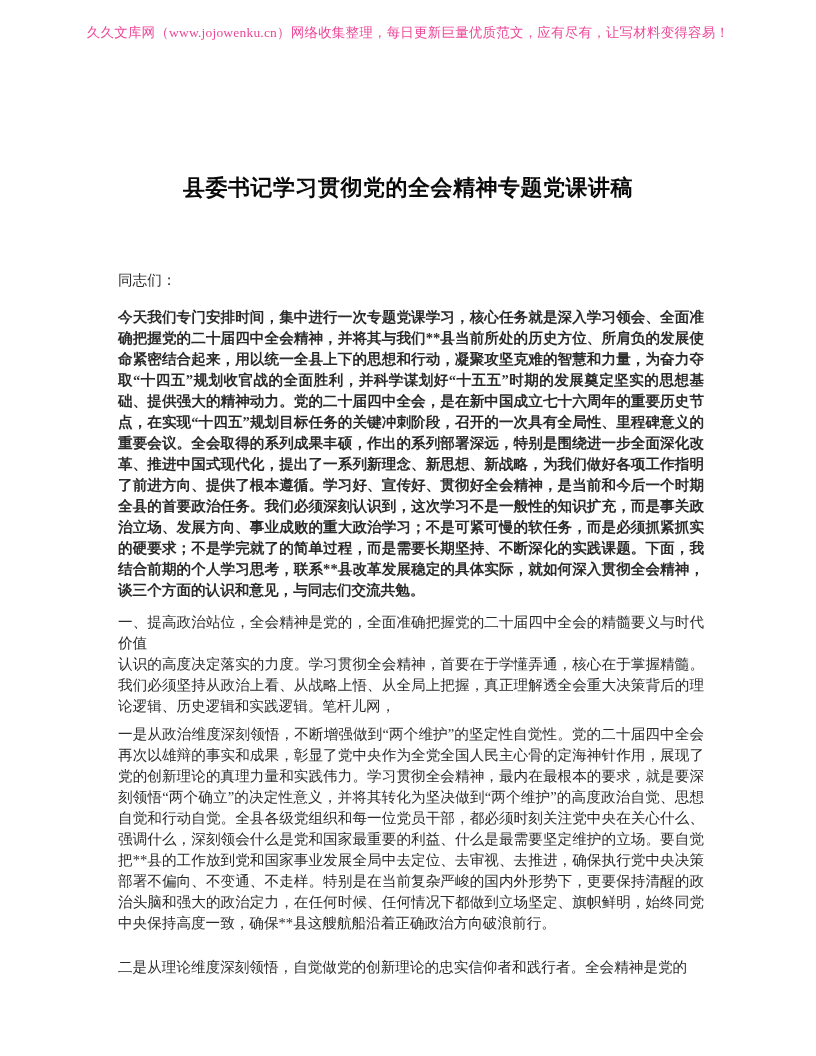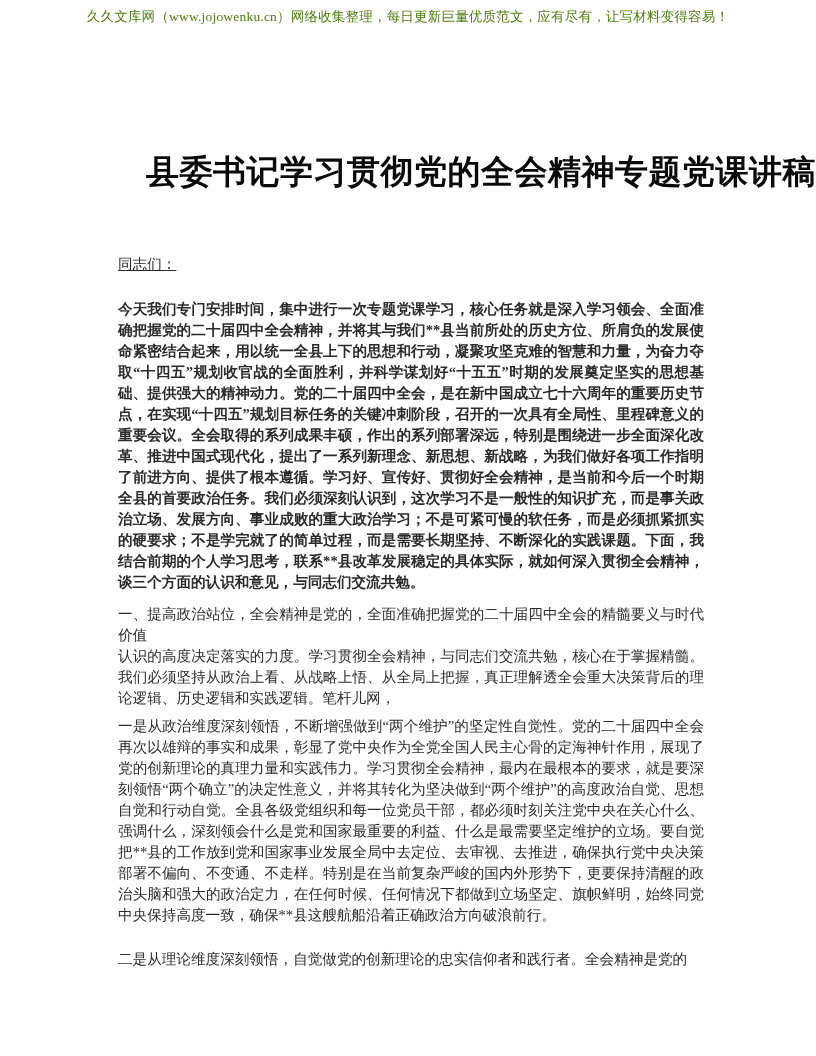--- a/index.html
+++ b/index.html
@@ -9,51 +9,51 @@
   }
   .page {
     position: relative;
     width: 816px;
     height: 1056px;
     background: #ffffff;
     overflow: hidden;
     font-family: "Liberation Serif", serif;
   }
   .watermark {
-    padding-top: 8px;
+    padding-top: 24px;
     height: 18px;
     text-align: center;
     font-size: 13.5px;
     line-height: 17px;
-    color: #4d7c0f;
+    color: #ec4899;
     letter-spacing: 0.2px;
     white-space: nowrap;
   }
   .doc-title {
     margin: 126px 0 0 0;
-    text-align: right;
-    font-size: 33px;
+    text-align: center;
+    font-size: 22px;
     line-height: 40px;
     font-weight: 700;
     color: #0a0a0a;
     font-family: "Liberation Sans", sans-serif;
     letter-spacing: 0.5px;
   }
   .content {
     margin: 62px 112px 0 118px;
     font-size: 14.6px;
     line-height: 21px;
     color: #2b2b2b;
     text-align: justify;
     text-justify: inter-ideograph;
   }
   .content p {
     margin: 0 0 7px 0;
   }
-  p.salutation      { margin-bottom: 24px; text-decoration: underline; }
+  p.salutation      { margin-bottom: 16px; }
   p.intro           { margin-bottom: 11px; font-weight: bold; }
   p.section-heading { margin-bottom: 0; }
   p.section-lead    { margin-bottom: 7px; }
   p.point-1         { margin-bottom: 24px; }
   p.point-2         { margin-bottom: 0; font-family: Liberation Mono, monospace; }
 </style>
 </head>
 <body>
 
 <div class="page">
@@ -63,21 +63,21 @@
   <h1 class="doc-title">县委书记学习贯彻党的全会精神专题党课讲稿</h1>
 
   <div class="content">
 
     <p class="salutation">同志们：</p>
 
     <p class="intro">今天我们专门安排时间，集中进行一次专题党课学习，核心任务就是深入学习领会、全面准确把握党的二十届四中全会精神，并将其与我们**县当前所处的历史方位、所肩负的发展使命紧密结合起来，用以统一全县上下的思想和行动，凝聚攻坚克难的智慧和力量，为奋力夺取“十四五”规划收官战的全面胜利，并科学谋划好“十五五”时期的发展奠定坚实的思想基础、提供强大的精神动力。党的二十届四中全会，是在新中国成立七十六周年的重要历史节点，在实现“十四五”规划目标任务的关键冲刺阶段，召开的一次具有全局性、里程碑意义的重要会议。全会取得的系列成果丰硕，作出的系列部署深远，特别是围绕进一步全面深化改革、推进中国式现代化，提出了一系列新理念、新思想、新战略，为我们做好各项工作指明了前进方向、提供了根本遵循。学习好、宣传好、贯彻好全会精神，是当前和今后一个时期全县的首要政治任务。我们必须深刻认识到，这次学习不是一般性的知识扩充，而是事关政治立场、发展方向、事业成败的重大政治学习；不是可紧可慢的软任务，而是必须抓紧抓实的硬要求；不是学完就了的简单过程，而是需要长期坚持、不断深化的实践课题。下面，我结合前期的个人学习思考，联系**县改革发展稳定的具体实际，就如何深入贯彻全会精神，谈三个方面的认识和意见，与同志们交流共勉。</p>
 
     <p class="section-heading">一、提高政治站位，全会精神是党的，全面准确把握党的二十届四中全会的精髓要义与时代价值</p>
 
-    <p class="section-lead">认识的高度决定落实的力度。学习贯彻全会精神，与同志们交流共勉，核心在于掌握精髓。我们必须坚持从政治上看、从战略上悟、从全局上把握，真正理解透全会重大决策背后的理论逻辑、历史逻辑和实践逻辑。笔杆儿网，</p>
+    <p class="section-lead">认识的高度决定落实的力度。学习贯彻全会精神，首要在于学懂弄通，核心在于掌握精髓。我们必须坚持从政治上看、从战略上悟、从全局上把握，真正理解透全会重大决策背后的理论逻辑、历史逻辑和实践逻辑。笔杆儿网，</p>
 
     <p class="point-1">一是从政治维度深刻领悟，不断增强做到“两个维护”的坚定性自觉性。党的二十届四中全会再次以雄辩的事实和成果，彰显了党中央作为全党全国人民主心骨的定海神针作用，展现了党的创新理论的真理力量和实践伟力。学习贯彻全会精神，最内在最根本的要求，就是要深刻领悟“两个确立”的决定性意义，并将其转化为坚决做到“两个维护”的高度政治自觉、思想自觉和行动自觉。全县各级党组织和每一位党员干部，都必须时刻关注党中央在关心什么、强调什么，深刻领会什么是党和国家最重要的利益、什么是最需要坚定维护的立场。要自觉把**县的工作放到党和国家事业发展全局中去定位、去审视、去推进，确保执行党中央决策部署不偏向、不变通、不走样。特别是在当前复杂严峻的国内外形势下，更要保持清醒的政治头脑和强大的政治定力，在任何时候、任何情况下都做到立场坚定、旗帜鲜明，始终同党中央保持高度一致，确保**县这艘航船沿着正确政治方向破浪前行。</p>
 
     <p class="point-2">二是从理论维度深刻领悟，自觉做党的创新理论的忠实信仰者和践行者。全会精神是党的</p>
 
   </div>
 
 </div>
 
 </body></html>

